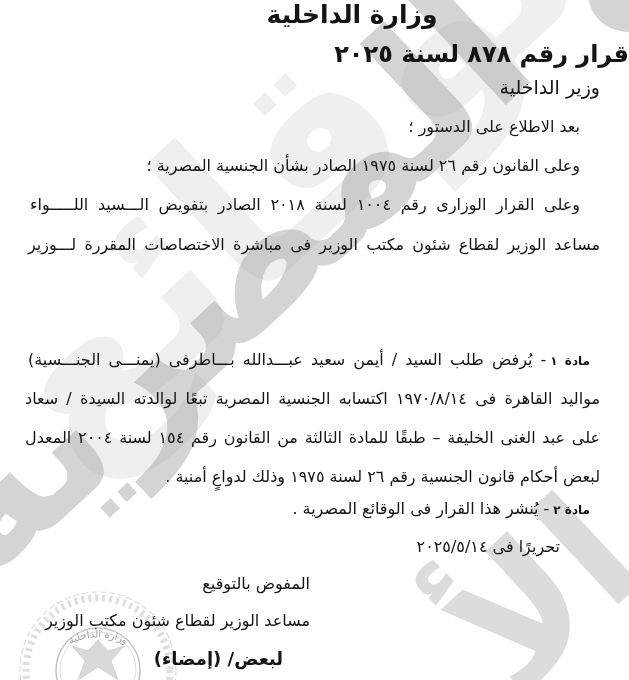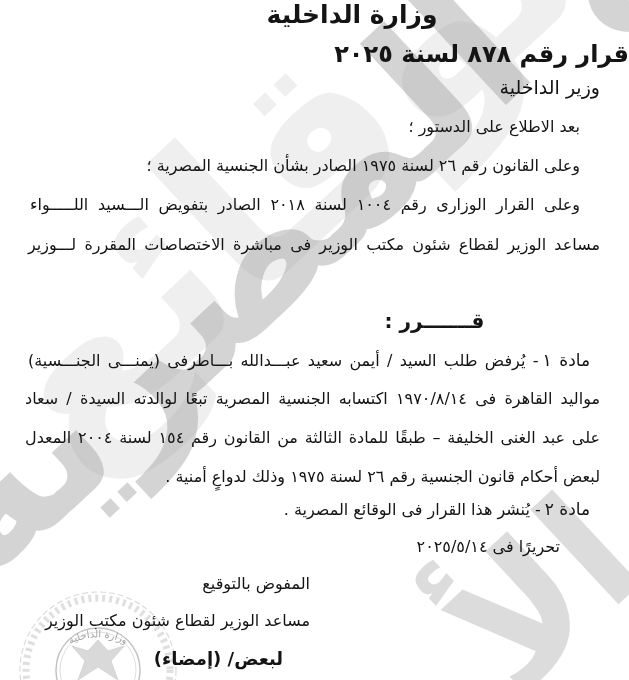--- a/index.html
+++ b/index.html
@@ -53,21 +53,21 @@
   .qarar{top:308px;left:240px;right:0;text-align:center;font-size:20px;font-weight:bold;}
   .a1l1{top:347px;right:39px;left:28px;}
   .a1l2{top:386px;right:29px;left:25px;}
   .a1l3{top:425px;right:29px;left:25px;}
   .a1l4{top:464px;right:29px;}
   .a2{top:496px;right:39px;}
   .date{top:534px;right:69px;}
   .sig1{top:571px;right:319px;}
   .sig2{top:608px;right:319px;}
   .sig3{top:646px;right:346px;font-size:18px;font-weight:bold;}
-  .art-label{font-weight:normal;font-size:17px;margin-left:4px;}
+  .art-label{font-weight:bold;font-size:12px;margin-left:4px;}
 </style>
 </head>
 <body>
 
 <div class="page">
 
   <div class="wm wm3">الوقائع</div>
   <div class="wm wm1">الوقائع المصرية</div>
   <div class="wm wm2">المطابع الأميرية</div>
 
@@ -87,21 +87,20 @@
 
   <div class="line title">وزارة الداخلية</div>
   <div class="line decree">قرار رقم ٨٧٨ لسنة ٢٠٢٥</div>
   <div class="line minister">وزير الداخلية</div>
 
   <div class="line p1">بعد الاطلاع على الدستور ؛</div>
   <div class="line p2">وعلى القانون رقم ٢٦ لسنة ١٩٧٥ الصادر بشأن الجنسية المصرية ؛</div>
   <div class="line p3 just">وعلى القرار الوزارى رقم ١٠٠٤ لسنة ٢٠١٨ الصادر بتفويض الـــسيد اللـــــواء</div>
   <div class="line p4 just">مساعد الوزير لقطاع شئون مكتب الوزير فى مباشرة الاختصاصات المقررة لـــوزير</div>
 
-  <div class="line qarar">قـــــــرر :</div>
 
   <div class="line a1l1 just">
     <span class="art-label">مادة ١</span><span>- يُرفض طلب السيد / أيمن سعيد عبـــدالله بـــاطرفى (يمنـــى الجنـــسية)</span>
   </div>
   <div class="line a1l2 just">مواليد القاهرة فى ١٩٧٠/٨/١٤ اكتسابه الجنسية المصرية تبعًا لوالدته السيدة / سعاد</div>
   <div class="line a1l3 just">على عبد الغنى الخليفة – طبقًا للمادة الثالثة من القانون رقم ١٥٤ لسنة ٢٠٠٤ المعدل</div>
   <div class="line a1l4">لبعض أحكام قانون الجنسية رقم ٢٦ لسنة ١٩٧٥ وذلك لدواعٍ أمنية .</div>
 
   <div class="line a2">
     <span class="art-label">مادة ٢</span><span>- يُنشر هذا القرار فى الوقائع المصرية .</span>

